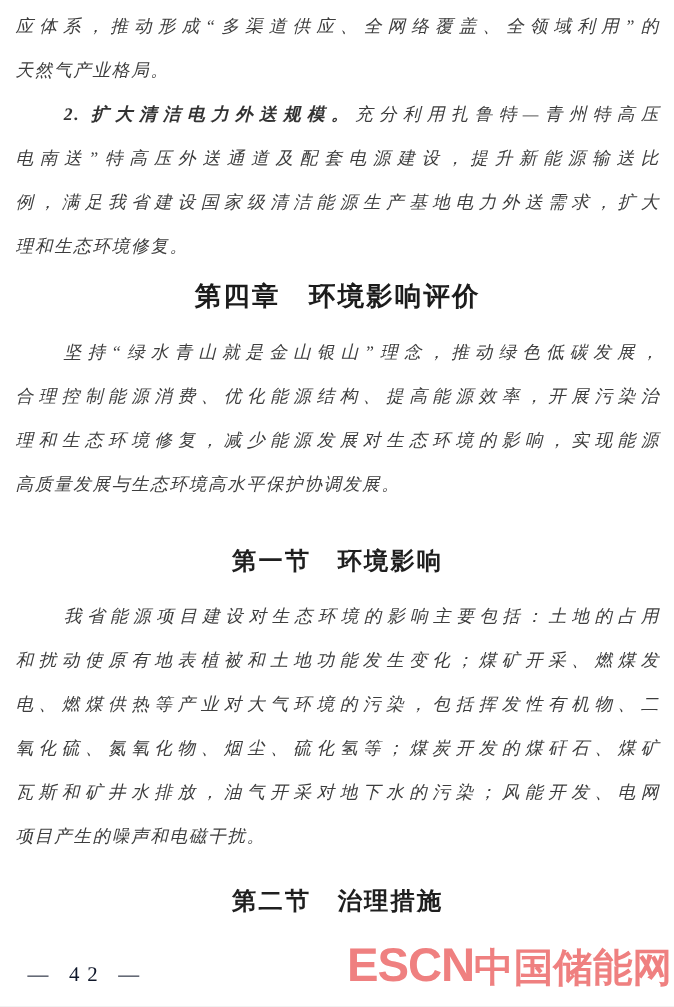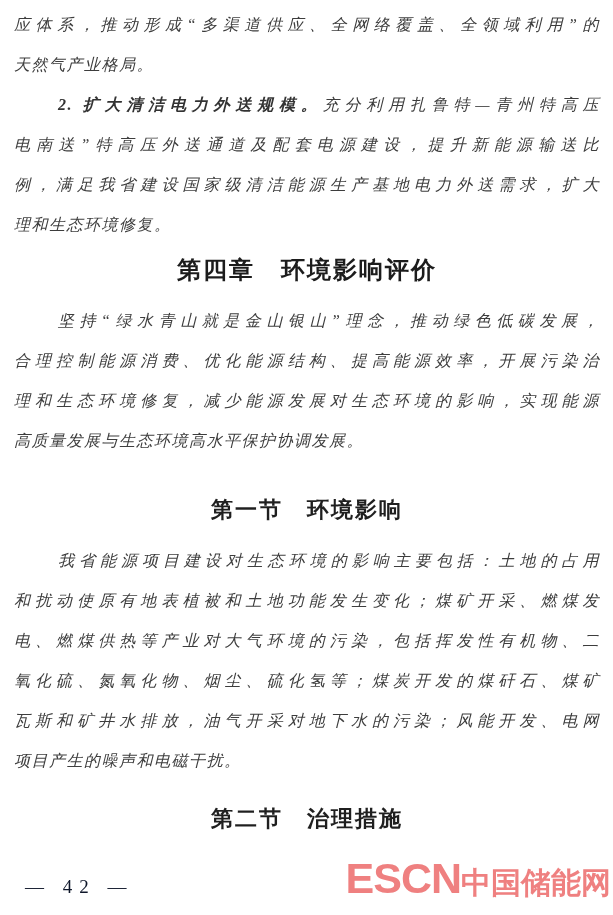--- a/index.html
+++ b/index.html
@@ -42,21 +42,21 @@
     position:absolute;left:25px;bottom:17px;
     font-size:19px;color:#0f172a;letter-spacing:7px;
     font-family:"Liberation Serif","DejaVu Serif",serif;white-space:nowrap;
   }
   .watermark{
     position:absolute;right:2px;bottom:11px;
     font-weight:800;white-space:nowrap;line-height:32px;
     font-family:"Liberation Sans","DejaVu Sans",sans-serif;
   }
   .watermark .wm-latin{font-size:43px;letter-spacing:-1px;}
-  .watermark .wm-cjk{font-size:30px;letter-spacing:0px;}
+  .watermark .wm-cjk{font-size:36px;letter-spacing:0px;}
 </style>
 </head>
 <body>
 
 <div class="page">
   <div class="content">
 
     <div>
       <div class="line jl">应体系，推动形成“多渠道供应、全网络覆盖、全领域利用”的</div>
       <div class="line ll">天然气产业格局。</div>

